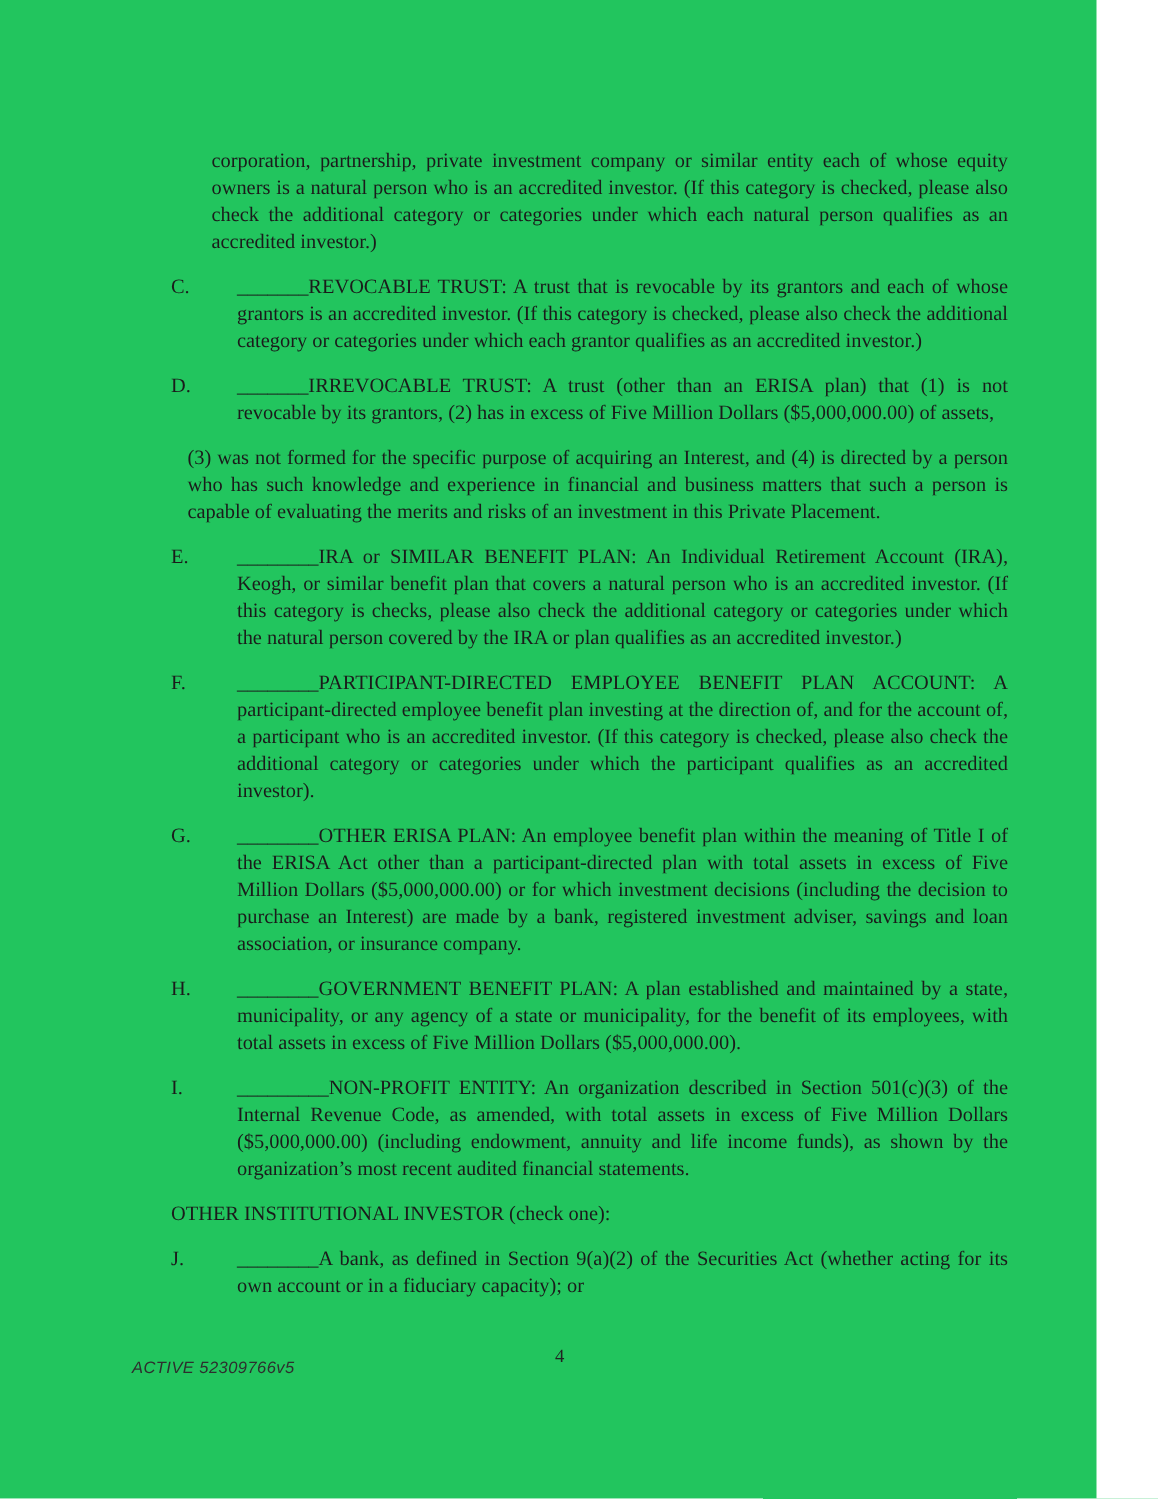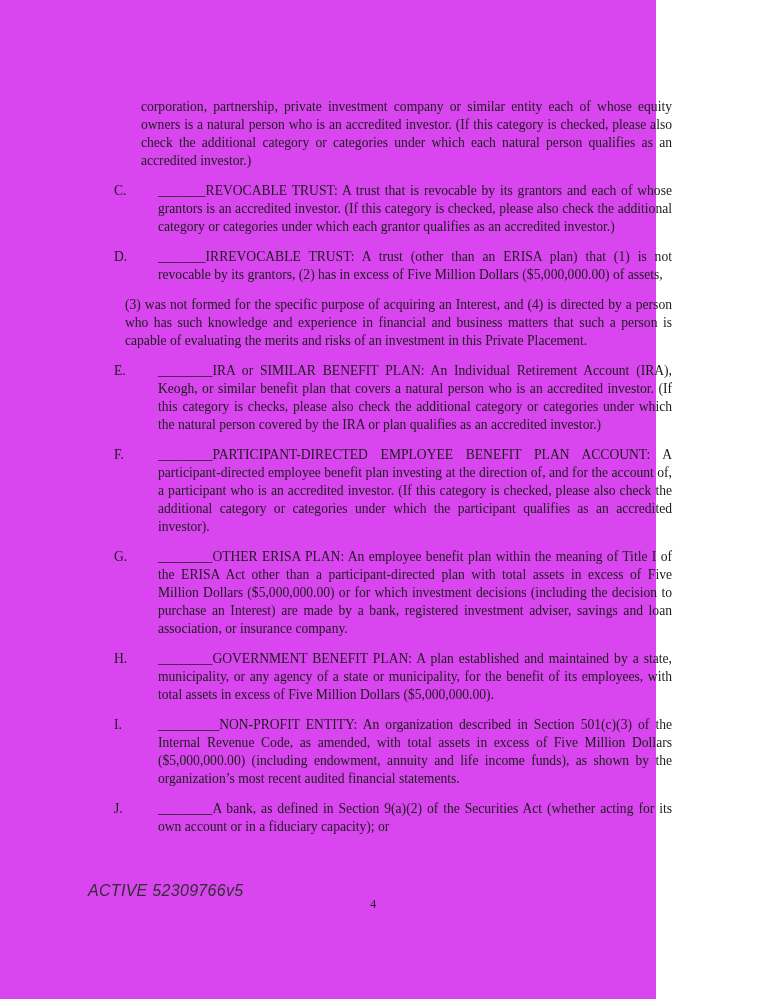--- a/index.html
+++ b/index.html
@@ -5,23 +5,23 @@
   html, body {
     margin: 0;
     padding: 0;
     width: 772px;
     height: 999px;
     background: #ffffff;
     overflow: hidden;
   }
   .page {
     position: relative;
-    width: 656px;
+    width: 731px;
     height: 999px;
-    background: #d946ef;
+    background: #22c55e;
     font-family: "Liberation Serif", "DejaVu Serif", serif;
     color: #1b1b1b;
   }
   .content {
     position: absolute;
     top: 98px;
     left: 114px;
     width: 558px;
     font-size: 13.6px;
     line-height: 18px;
@@ -53,24 +53,24 @@
     margin-top: 12px;
     text-align: justify;
   }
   .section-heading {
     margin-top: 12px;
     text-align: left;
   }
   .footer-id {
     position: absolute;
     left: 88px;
-    top: 882px;
+    top: 906px;
     font-family: "Liberation Sans", sans-serif;
     font-style: italic;
-    font-size: 16px;
+    font-size: 11px;
     color: #2e2e2e;
     letter-spacing: 0.3px;
   }
   .page-number {
     position: absolute;
     left: 370px;
     top: 897px;
     font-size: 12.5px;
     color: #222;
   }
@@ -113,20 +113,21 @@
     <div class="item">
       <span class="letter">H.</span>
       <div class="body"><span class="blank">________</span><span>GOVERNMENT BENEFIT PLAN: A plan established and maintained by a state, municipality, or any agency of a state or municipality, for the benefit of its employees, with total assets in excess of Five Million Dollars ($5,000,000.00).</span></div>
     </div>
 
     <div class="item">
       <span class="letter">I.</span>
       <div class="body"><span class="blank">_________</span><span>NON-PROFIT ENTITY: An organization described in Section 501(c)(3) of the Internal Revenue Code, as amended, with total assets in excess of Five Million Dollars ($5,000,000.00) (including endowment, annuity and life income funds), as shown by the organization’s most recent audited financial statements.</span></div>
     </div>
 
+    <div class="section-heading">OTHER INSTITUTIONAL INVESTOR (check one):</div>
 
     <div class="item">
       <span class="letter">J.</span>
       <div class="body"><span class="blank">________</span><span>A bank, as defined in Section 9(a)(2) of the Securities Act (whether acting for its own account or in a fiduciary capacity); or</span></div>
     </div>
 
   </div>
 
   <div class="footer-id">ACTIVE 52309766v5</div>
   <div class="page-number">4</div>

